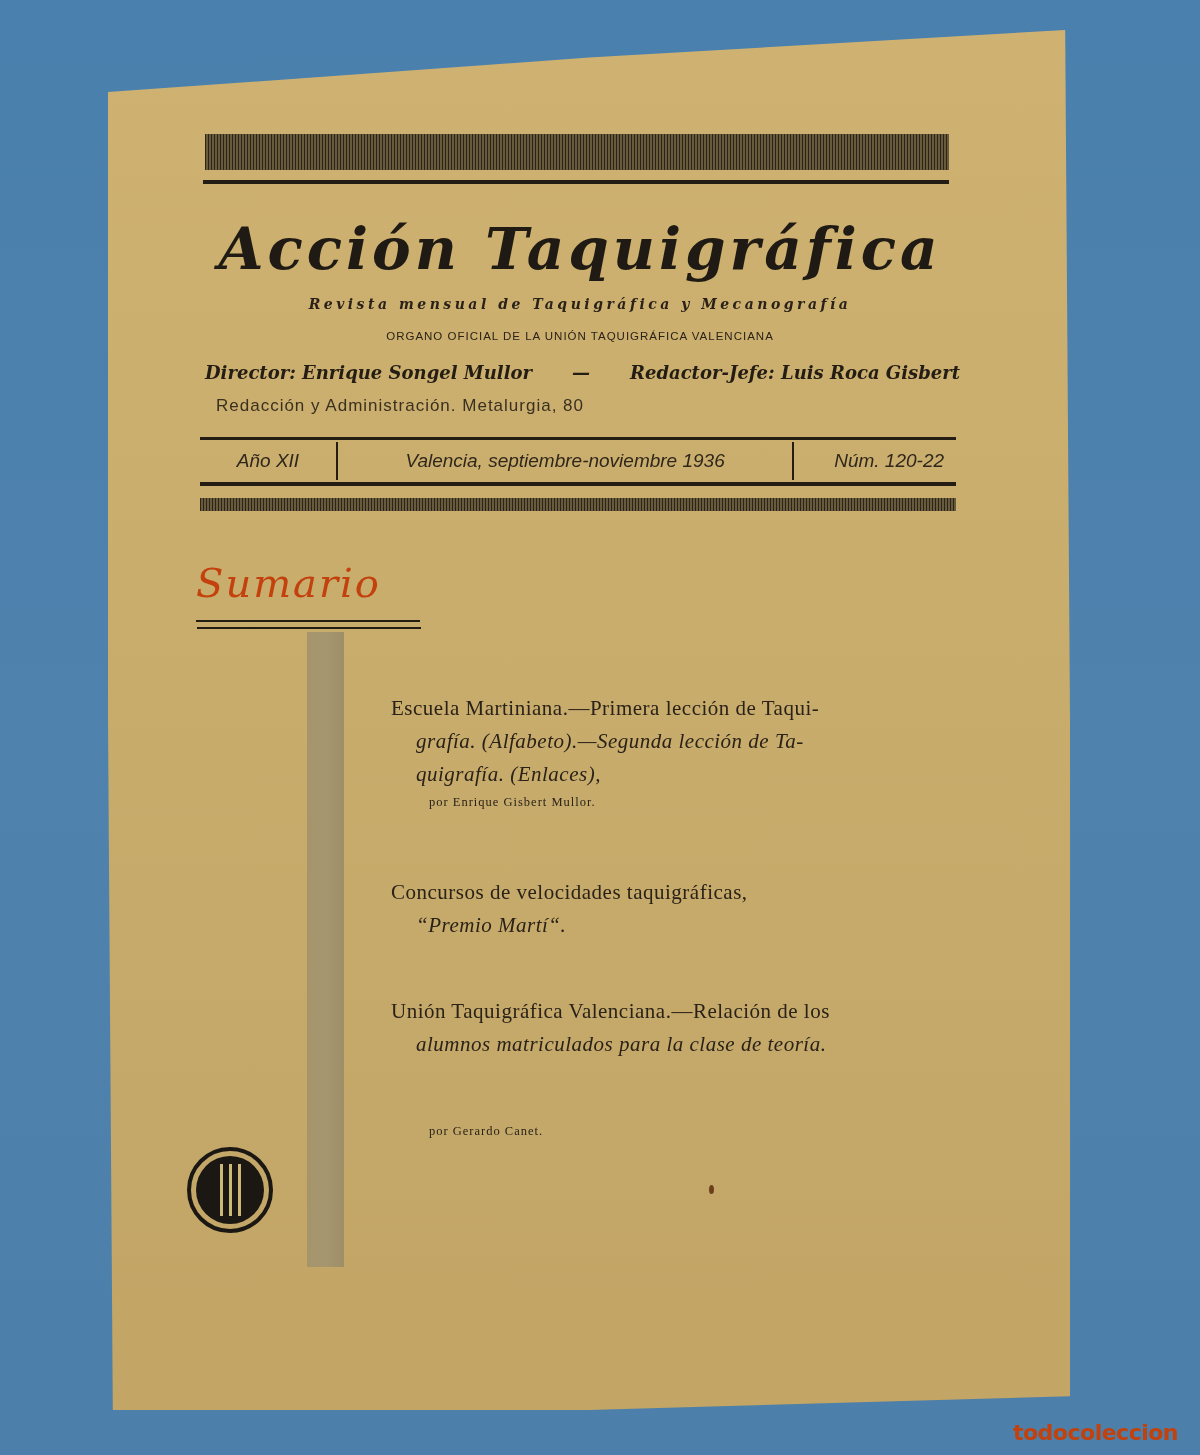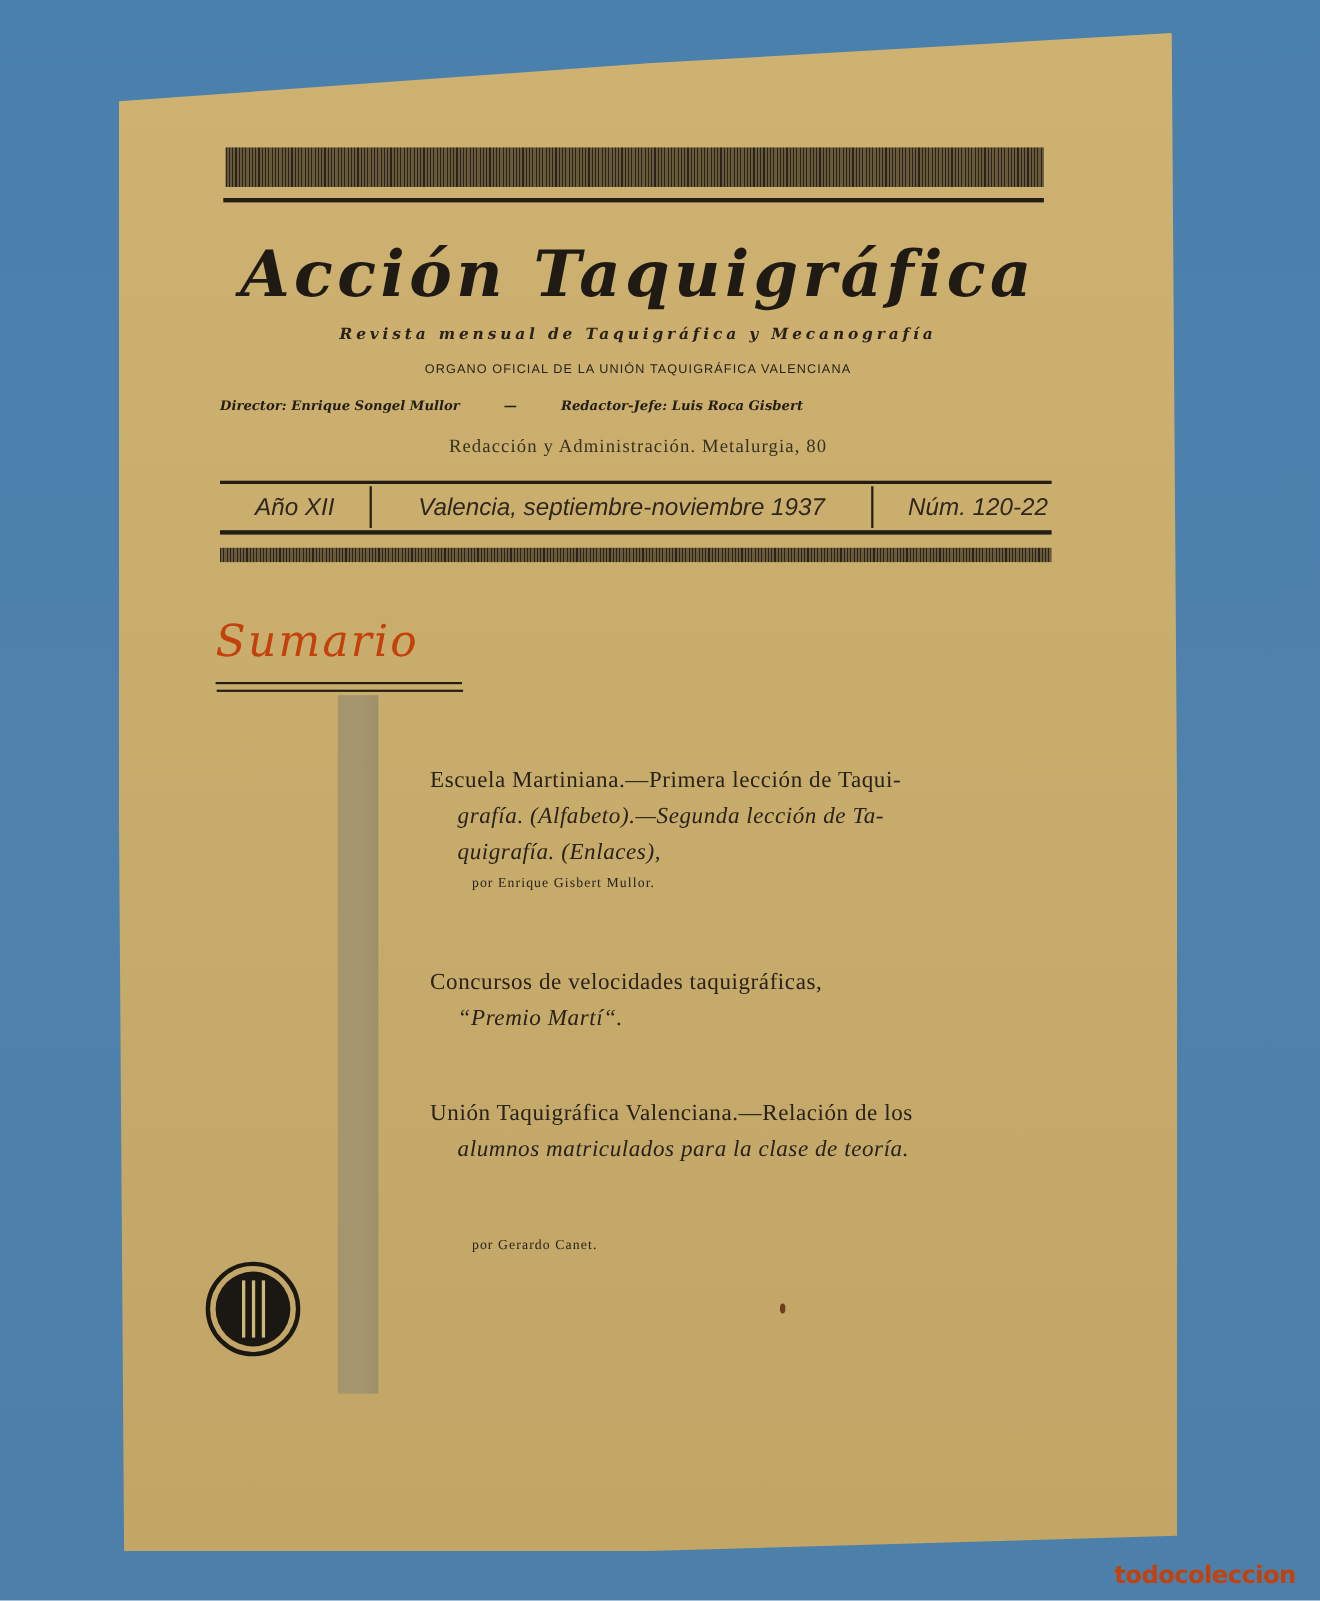--- a/index.html
+++ b/index.html
@@ -27,32 +27,32 @@
   .subtitle {
     left:200px; top:296px; width:760px; text-align:center;
     font-family:"DejaVu Serif", serif; font-weight:bold; font-style:italic;
     font-size:14px; letter-spacing:3.5px; color:#2a2218;
   }
   .organo {
     left:200px; top:330px; width:760px; text-align:center;
     font-family:"Liberation Sans", sans-serif; font-size:11.5px; letter-spacing:1px; color:#2a2218;
   }
   .staff {
-    left:200px; top:362px; width:760px; display:flex; justify-content:flex-start;
+    left:200px; top:362px; width:760px; display:flex; justify-content:flex-end;
     font-family:"DejaVu Serif", serif; font-weight:bold; font-style:italic;
-    font-size:12px; color:#231d14;
+    font-size:18px; color:#231d14;
   }
   .staff .dash { padding:0 40px; }
   .redaccion {
-    left:200px; top:396px; width:760px; text-align:center;
-    font-family:Liberation Serif, serif; font-size:17px; letter-spacing:1px; color:#3a3020;
+    left:216px; top:396px; width:760px; 
+    font-family:Liberation Sans, sans-serif; font-size:17px; letter-spacing:1px; color:#3a3020;
   }
   .dateline {
     left:200px; top:440px; width:760px; height:42px; display:flex; align-items:center;
-    font-family:"Liberation Sans", sans-serif; font-style:italic; font-size:22px; color:#2f271b;
+    font-family:"Liberation Sans", sans-serif; font-style:italic; font-size:19px; color:#2f271b;
   }
   .dateline .cell { text-align:center; }
   .dateline .sep { width:2px; height:38px; background:#231d14; }
   .sumario {
     left:196px; top:560px;
     font-family:"DejaVu Serif", serif; font-weight:normal; font-style:italic;
     font-size:40px; letter-spacing:2px; color:#c2410c;
   }
   .vbar {
     left:307px; top:632px; width:37px; height:635px;
@@ -92,21 +92,21 @@
   <span class="dash">—</span>
   <span>Redactor-Jefe: Luis Roca Gisbert</span>
 </div>
 
 <div class="abs redaccion">Redacción y Administración. Metalurgia, 80</div>
 
 <div class="abs rule" style="left:200px;top:437px;width:756px;height:3px;"></div>
 <div class="abs dateline">
   <div class="cell" style="width:140px;">Año XII</div>
   <div class="sep"></div>
-  <div class="cell" style="width:468px;">Valencia, septiembre-noviembre 1937</div>
+  <div class="cell" style="width:468px;">Valencia, septiembre-noviembre 1936</div>
   <div class="sep"></div>
   <div class="cell" style="width:146px;margin-left:24px;">Núm. 120-22</div>
 </div>
 <div class="abs rule" style="left:200px;top:482px;width:756px;height:4px;"></div>
 <div class="abs hatch" style="left:200px;top:498px;width:756px;height:13px;"></div>
 
 <div class="abs sumario">Sumario</div>
 <div class="abs rule" style="left:196px;top:620px;width:224px;height:2px;"></div>
 <div class="abs rule" style="left:197px;top:627px;width:224px;height:2px;"></div>
 <div class="abs vbar"></div>

